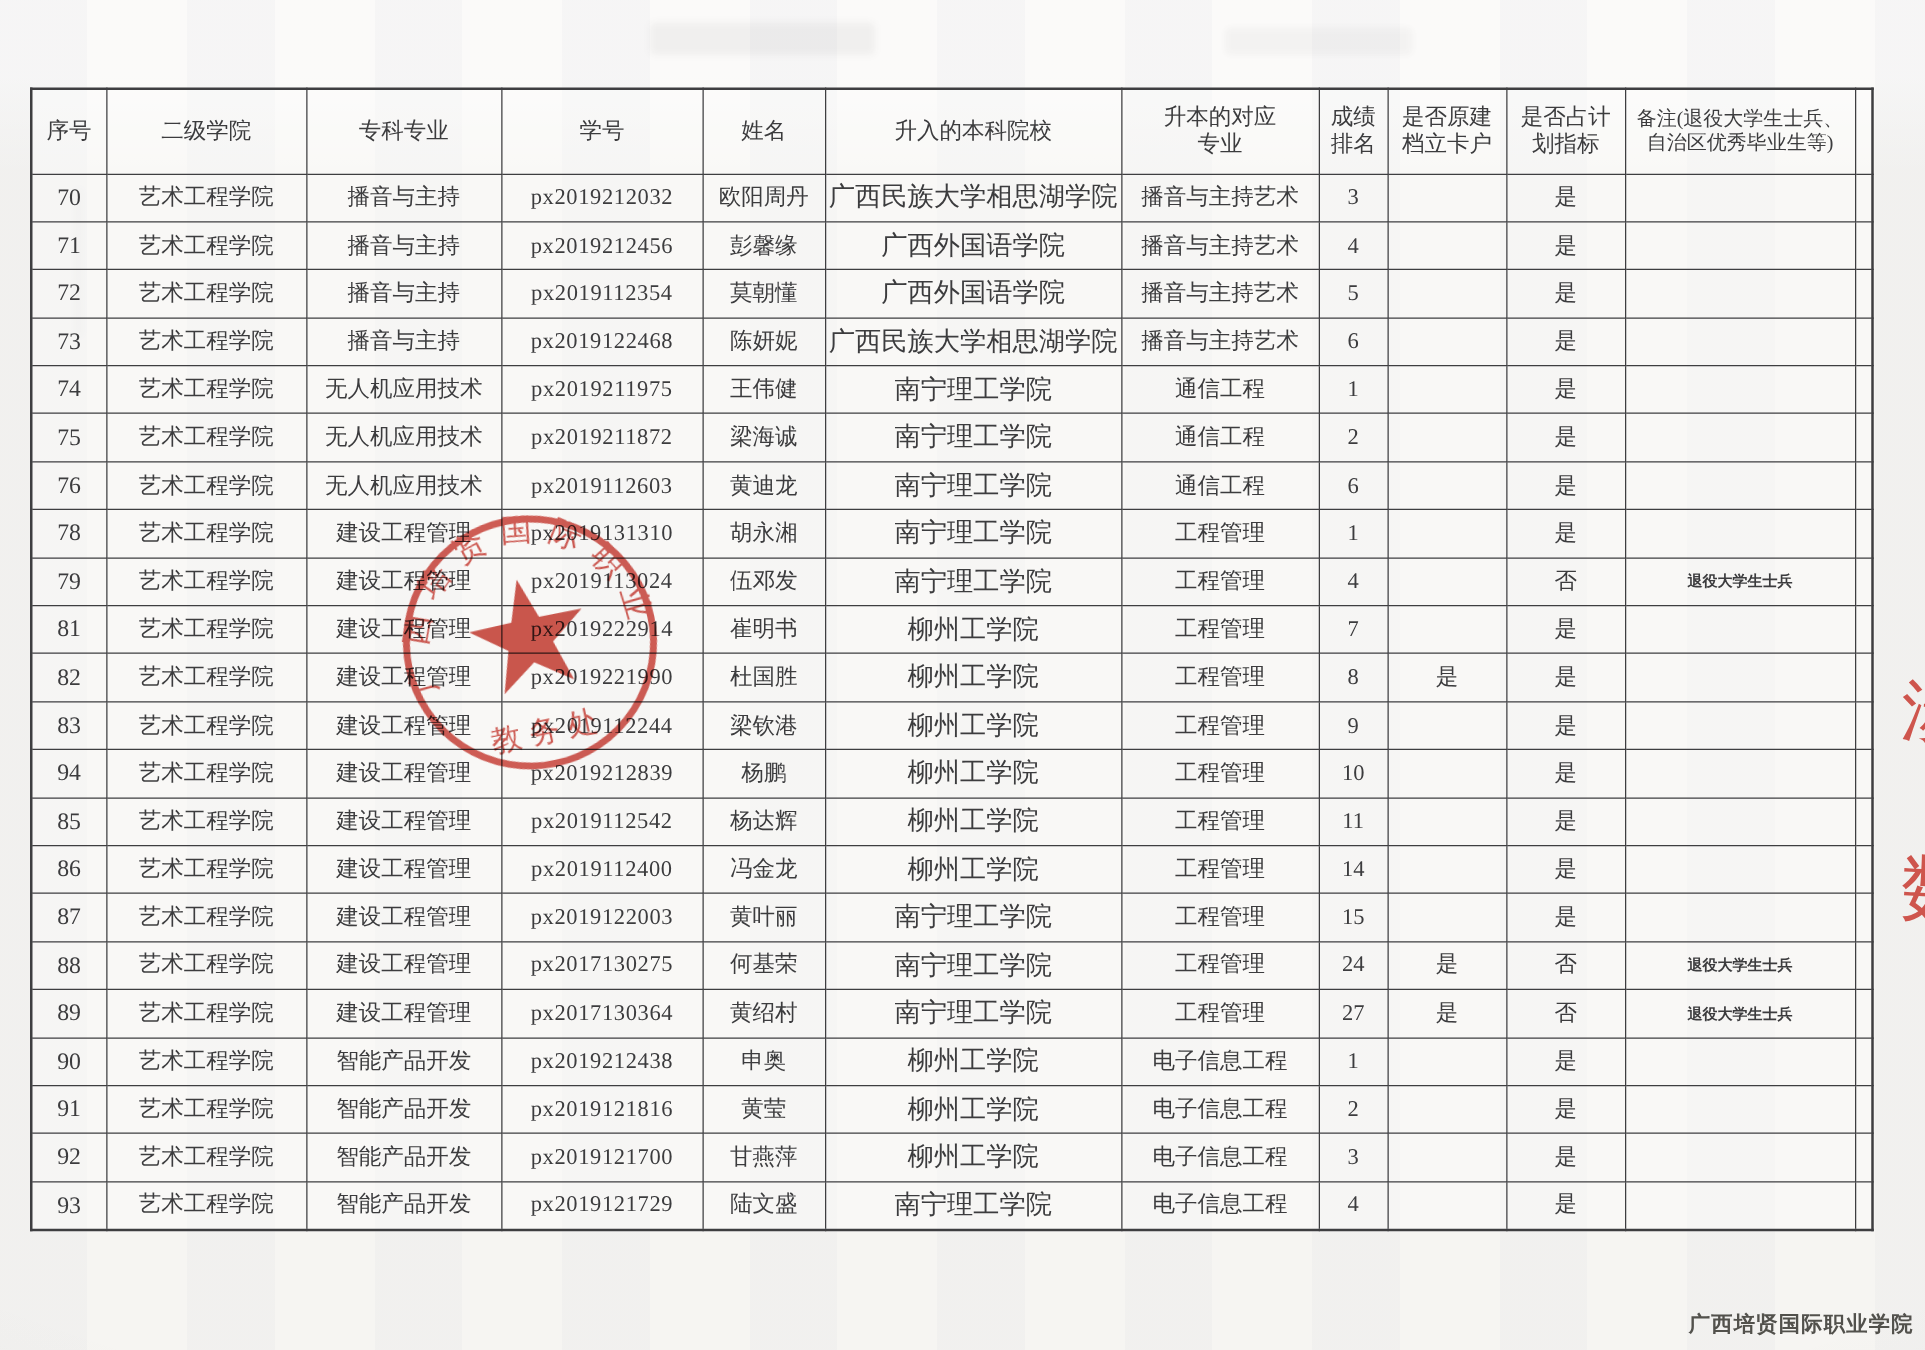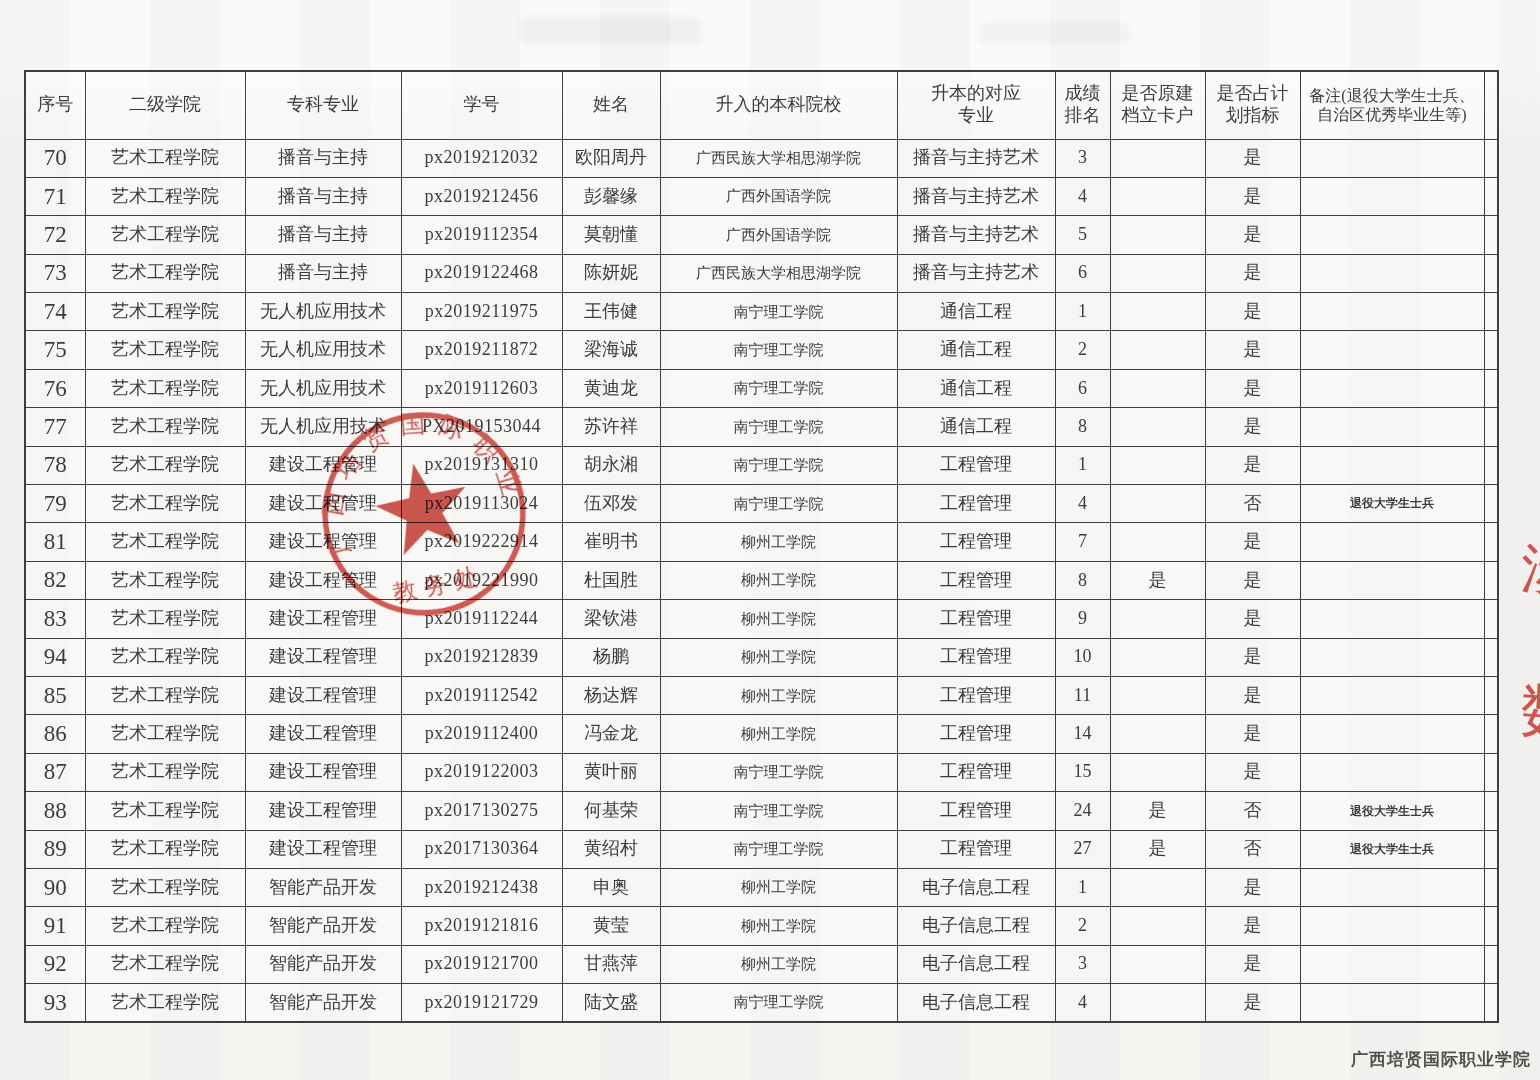--- a/index.html
+++ b/index.html
@@ -32,23 +32,23 @@
   th,td{
     text-align:center;vertical-align:middle;
     font-weight:normal;font-size:18px;line-height:1.22;
     padding:0 2px;overflow:hidden;white-space:nowrap;
   }
   thead tr{height:68px;}
   tbody tr{height:38.4px;}
   th{white-space:pre-line;}
   th.col-remark{font-size:16px;}
   td.col-student_id{font-size:18px;letter-spacing:0.5px;margin-top:16px;}
-  td.col-university{font-size:15px;}
+  td.col-university{font-size:21px;}
   td.col-remark{font-size:12px;font-weight:bold;}
-  td.col-no{font-size:23px;}
+  td.col-no{font-size:19px;}
 
   
   .stamp{
     position:absolute;left:308px;top:398px;width:232px;height:232px;
     transform:rotate(-12deg);
     opacity:0.82;mix-blend-mode:multiply;pointer-events:none;
     filter:blur(0.4px);
   }
   
   .edge-mark{
@@ -204,34 +204,20 @@
         <td class="col-name">黄迪龙</td>
         <td class="col-university">南宁理工学院</td>
         <td class="col-target_major">通信工程</td>
         <td class="col-rank">6</td>
         <td class="col-poor_household"></td>
         <td class="col-quota">是</td>
         <td class="col-remark"></td>
         <td></td>
       </tr>
       <tr>
-        <td class="col-no">77</td>
-        <td class="col-college">艺术工程学院</td>
-        <td class="col-major">无人机应用技术</td>
-        <td class="col-student_id">PX2019153044</td>
-        <td class="col-name">苏许祥</td>
-        <td class="col-university">南宁理工学院</td>
-        <td class="col-target_major">通信工程</td>
-        <td class="col-rank">8</td>
-        <td class="col-poor_household"></td>
-        <td class="col-quota">是</td>
-        <td class="col-remark"></td>
-        <td></td>
-      </tr>
-      <tr>
         <td class="col-no">78</td>
         <td class="col-college">艺术工程学院</td>
         <td class="col-major">建设工程管理</td>
         <td class="col-student_id">px2019131310</td>
         <td class="col-name">胡永湘</td>
         <td class="col-university">南宁理工学院</td>
         <td class="col-target_major">工程管理</td>
         <td class="col-rank">1</td>
         <td class="col-poor_household"></td>
         <td class="col-quota">是</td>

